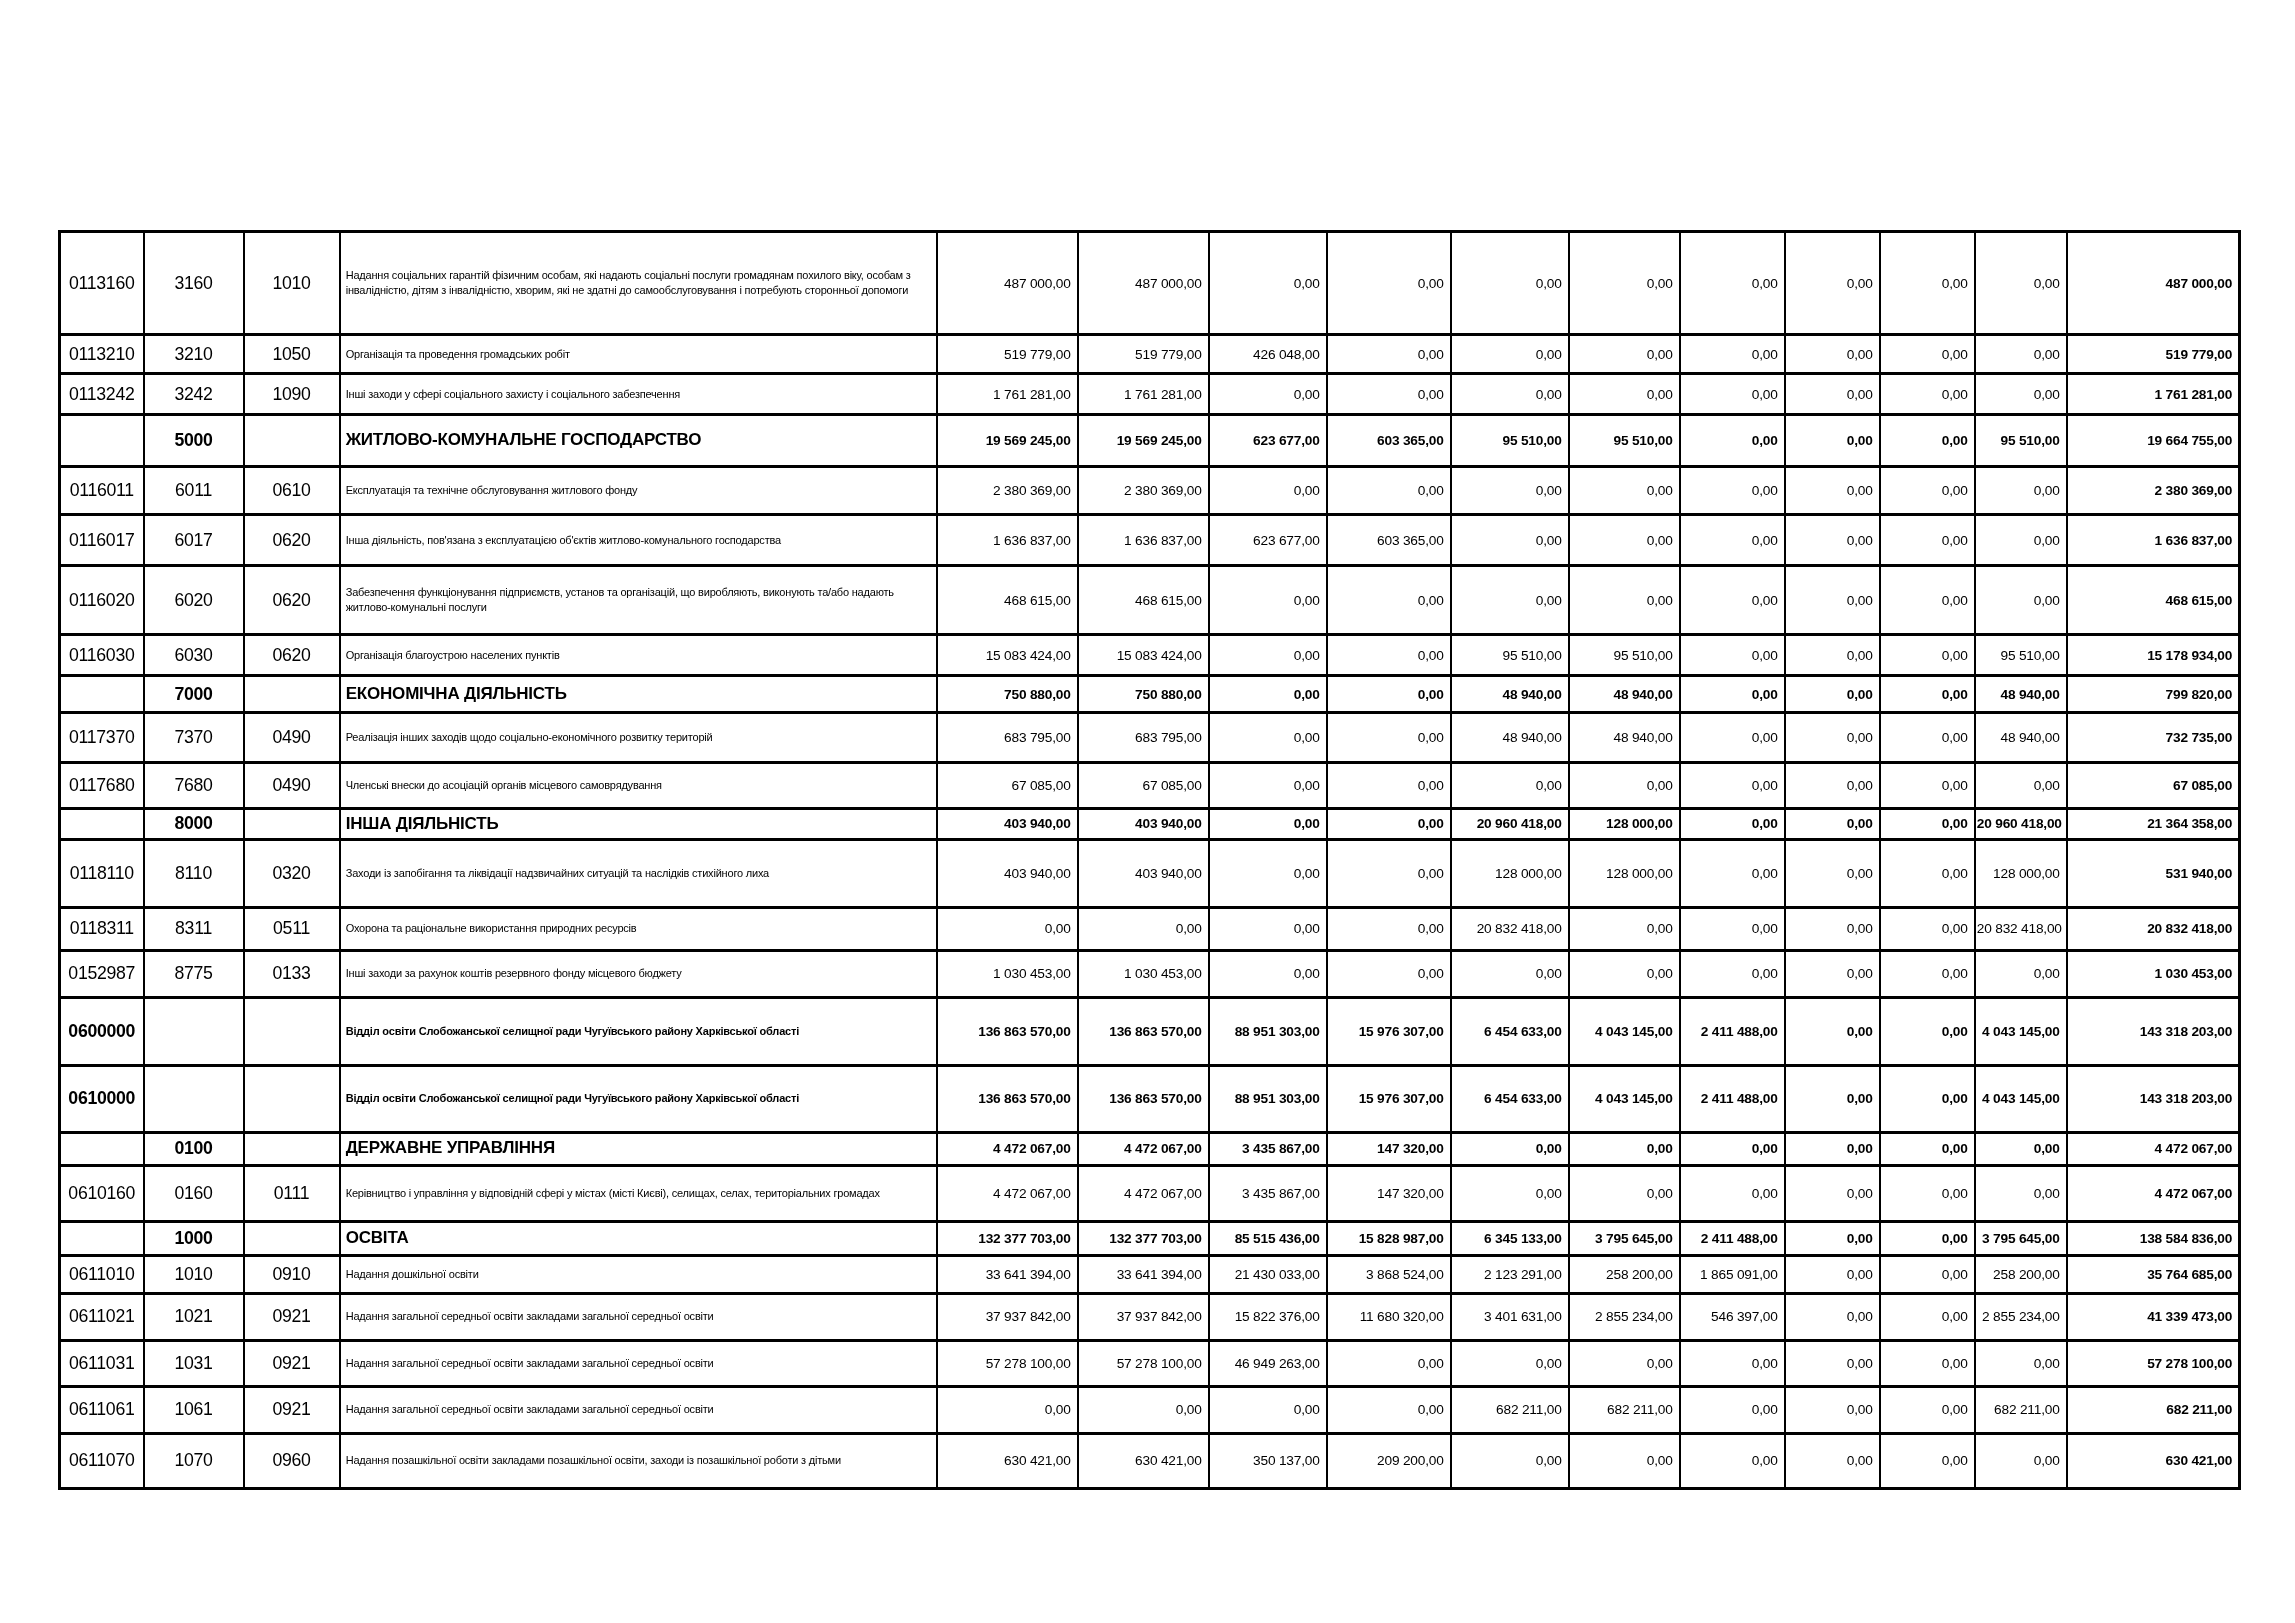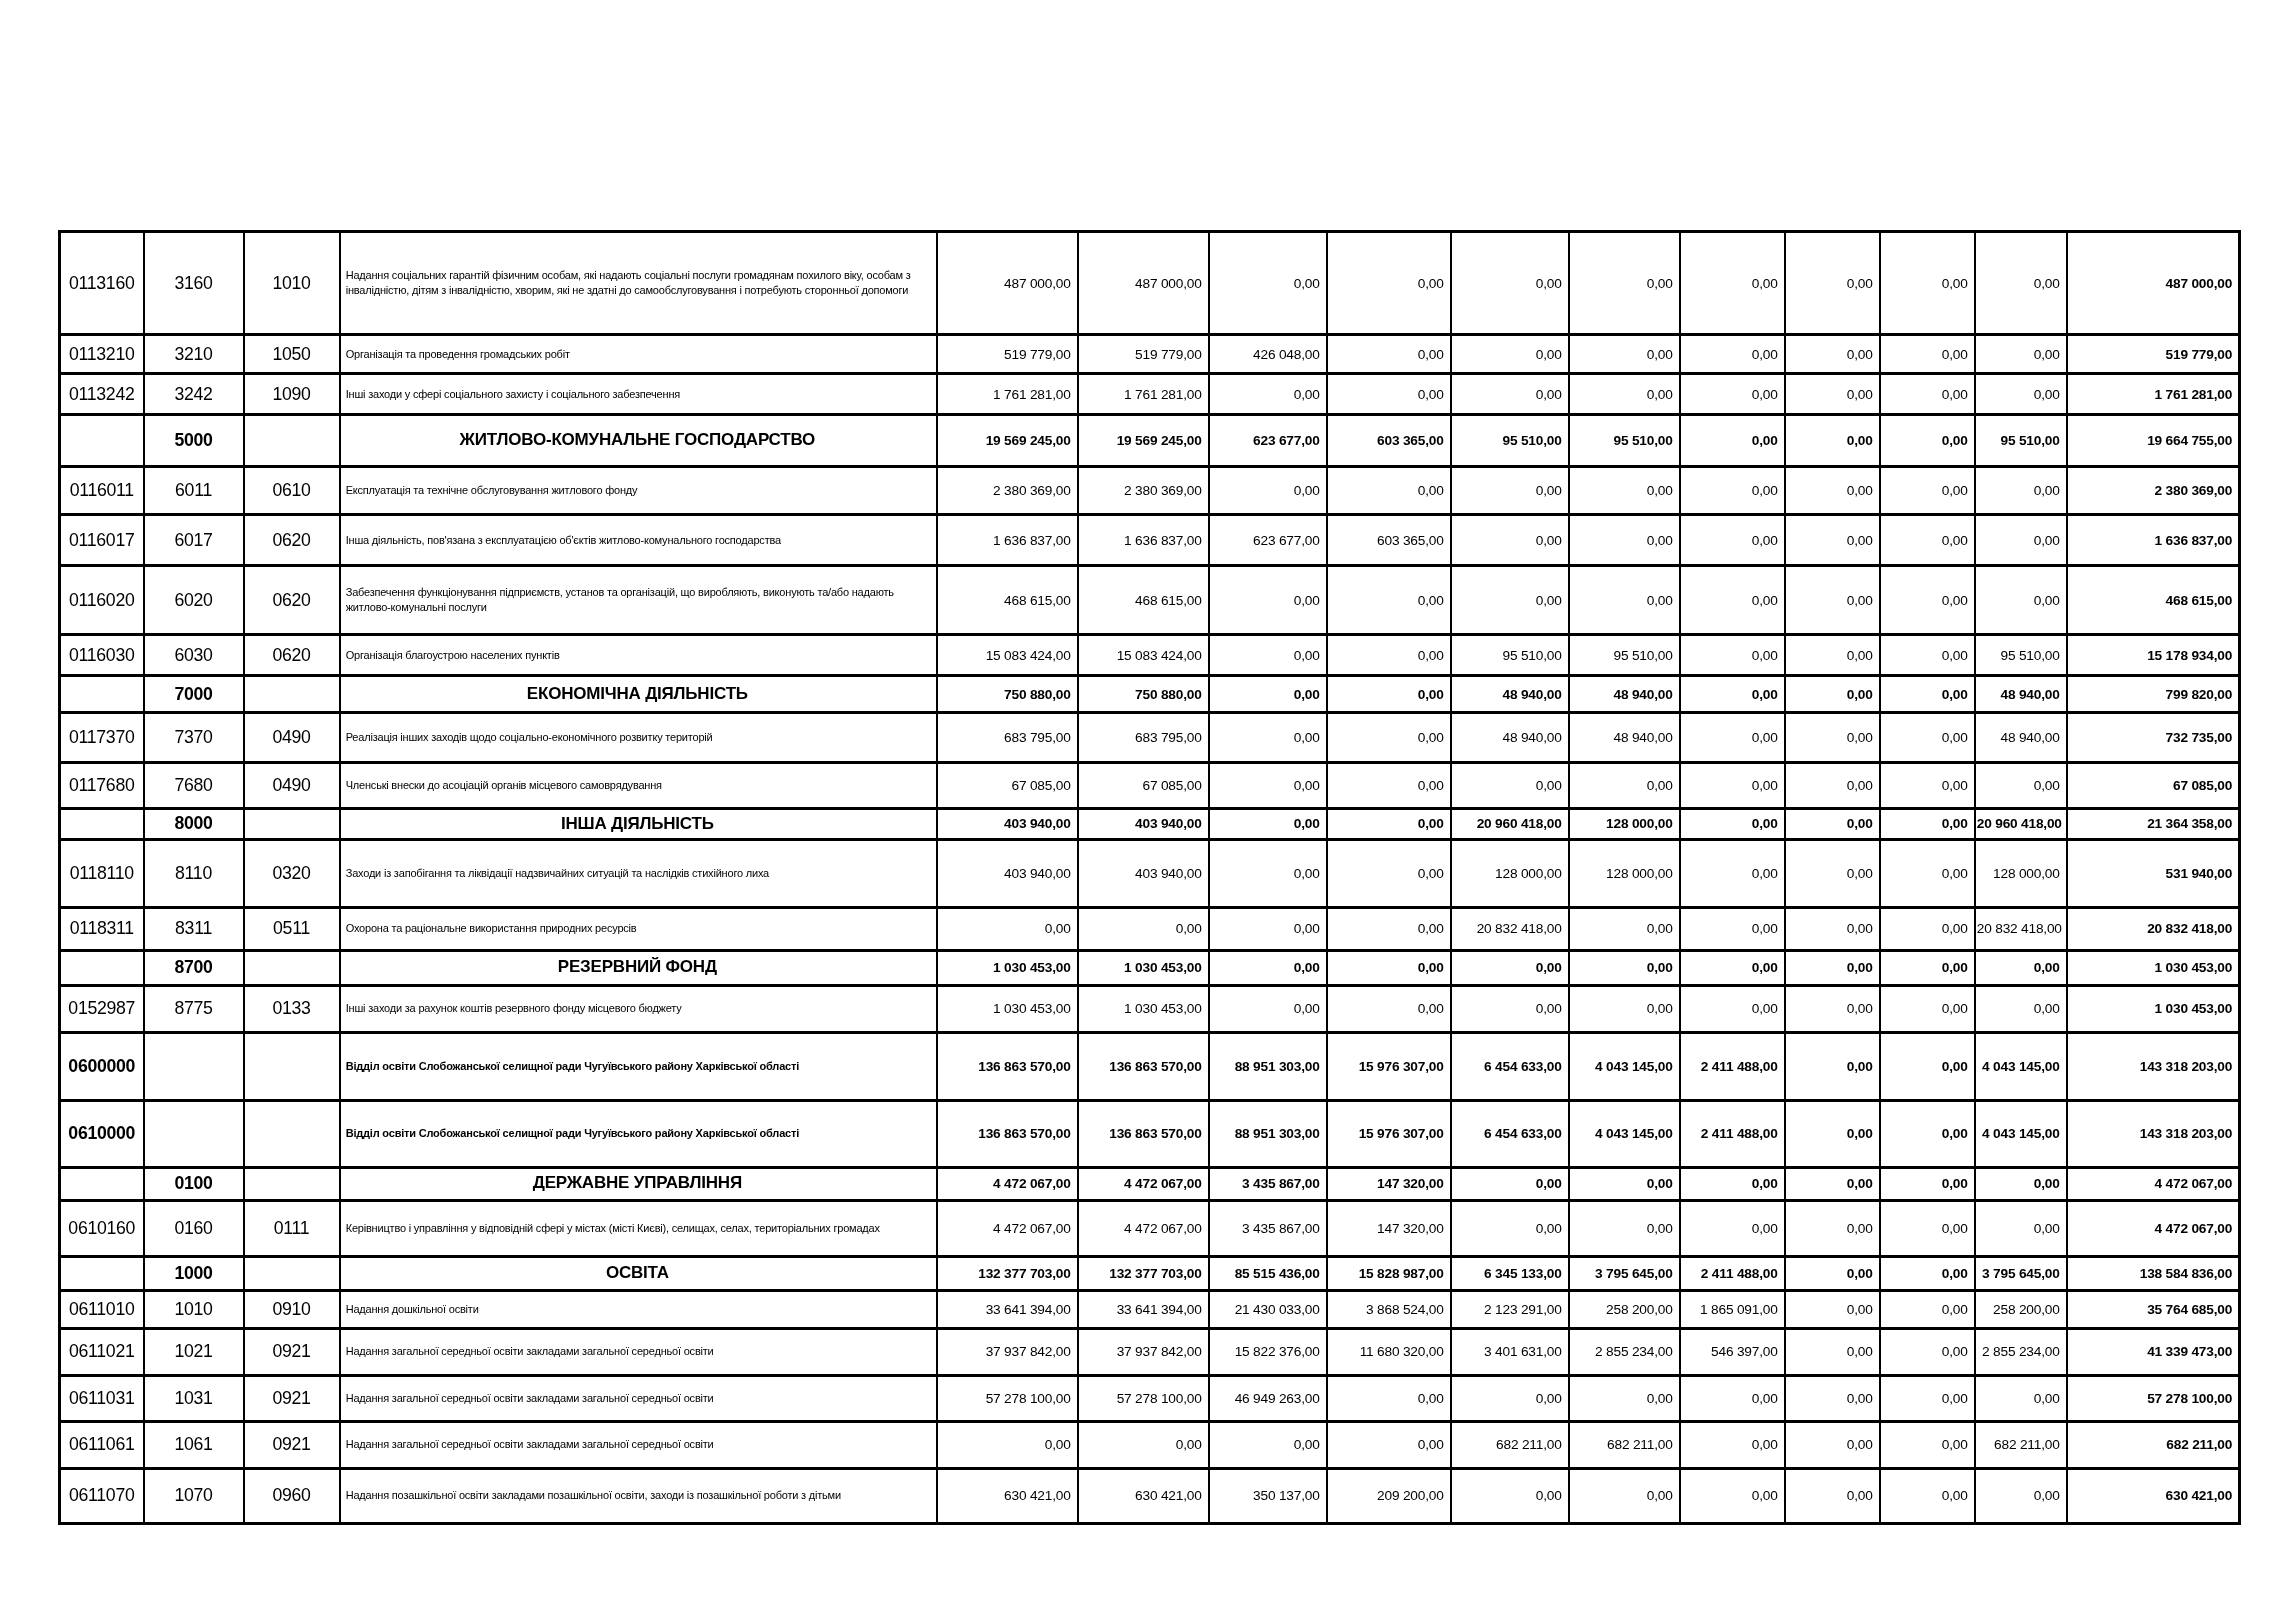--- a/index.html
+++ b/index.html
@@ -55,21 +55,20 @@
     text-align: right;
     padding: 1.3px 5.9px 1.3px 1.3px;
     white-space: nowrap;
     letter-spacing: -0.2px;
   }
   tr.section td, tr.org td {
     font-weight: bold;
   }
   tr.section td.desc {
     font-size: 17px;
-    text-align: center;
   }
   td.total-col {
     font-weight: bold;
   }
 </style>
 </head>
 <body>
 
 <div class="page">
   <div class="sheet">
@@ -323,37 +322,20 @@
             <td class="num">0,00</td>
             <td class="num">0,00</td>
             <td class="num">20 832 418,00</td>
             <td class="num">0,00</td>
             <td class="num">0,00</td>
             <td class="num">0,00</td>
             <td class="num">0,00</td>
             <td class="num">20 832 418,00</td>
             <td class="num total-col">20 832 418,00</td>
           </tr>
-          <tr class="section" style="height: 35px;">
-            <td class="code"></td>
-            <td class="code">8700</td>
-            <td class="code"></td>
-            <td class="desc">РЕЗЕРВНИЙ ФОНД</td>
-            <td class="num">1 030 453,00</td>
-            <td class="num">1 030 453,00</td>
-            <td class="num">0,00</td>
-            <td class="num">0,00</td>
-            <td class="num">0,00</td>
-            <td class="num">0,00</td>
-            <td class="num">0,00</td>
-            <td class="num">0,00</td>
-            <td class="num">0,00</td>
-            <td class="num">0,00</td>
-            <td class="num total-col">1 030 453,00</td>
-          </tr>
           <tr class="item" style="height: 47px;">
             <td class="code">0152987</td>
             <td class="code">8775</td>
             <td class="code">0133</td>
             <td class="desc">Інші заходи за рахунок коштів резервного фонду місцевого бюджету</td>
             <td class="num">1 030 453,00</td>
             <td class="num">1 030 453,00</td>
             <td class="num">0,00</td>
             <td class="num">0,00</td>
             <td class="num">0,00</td>

